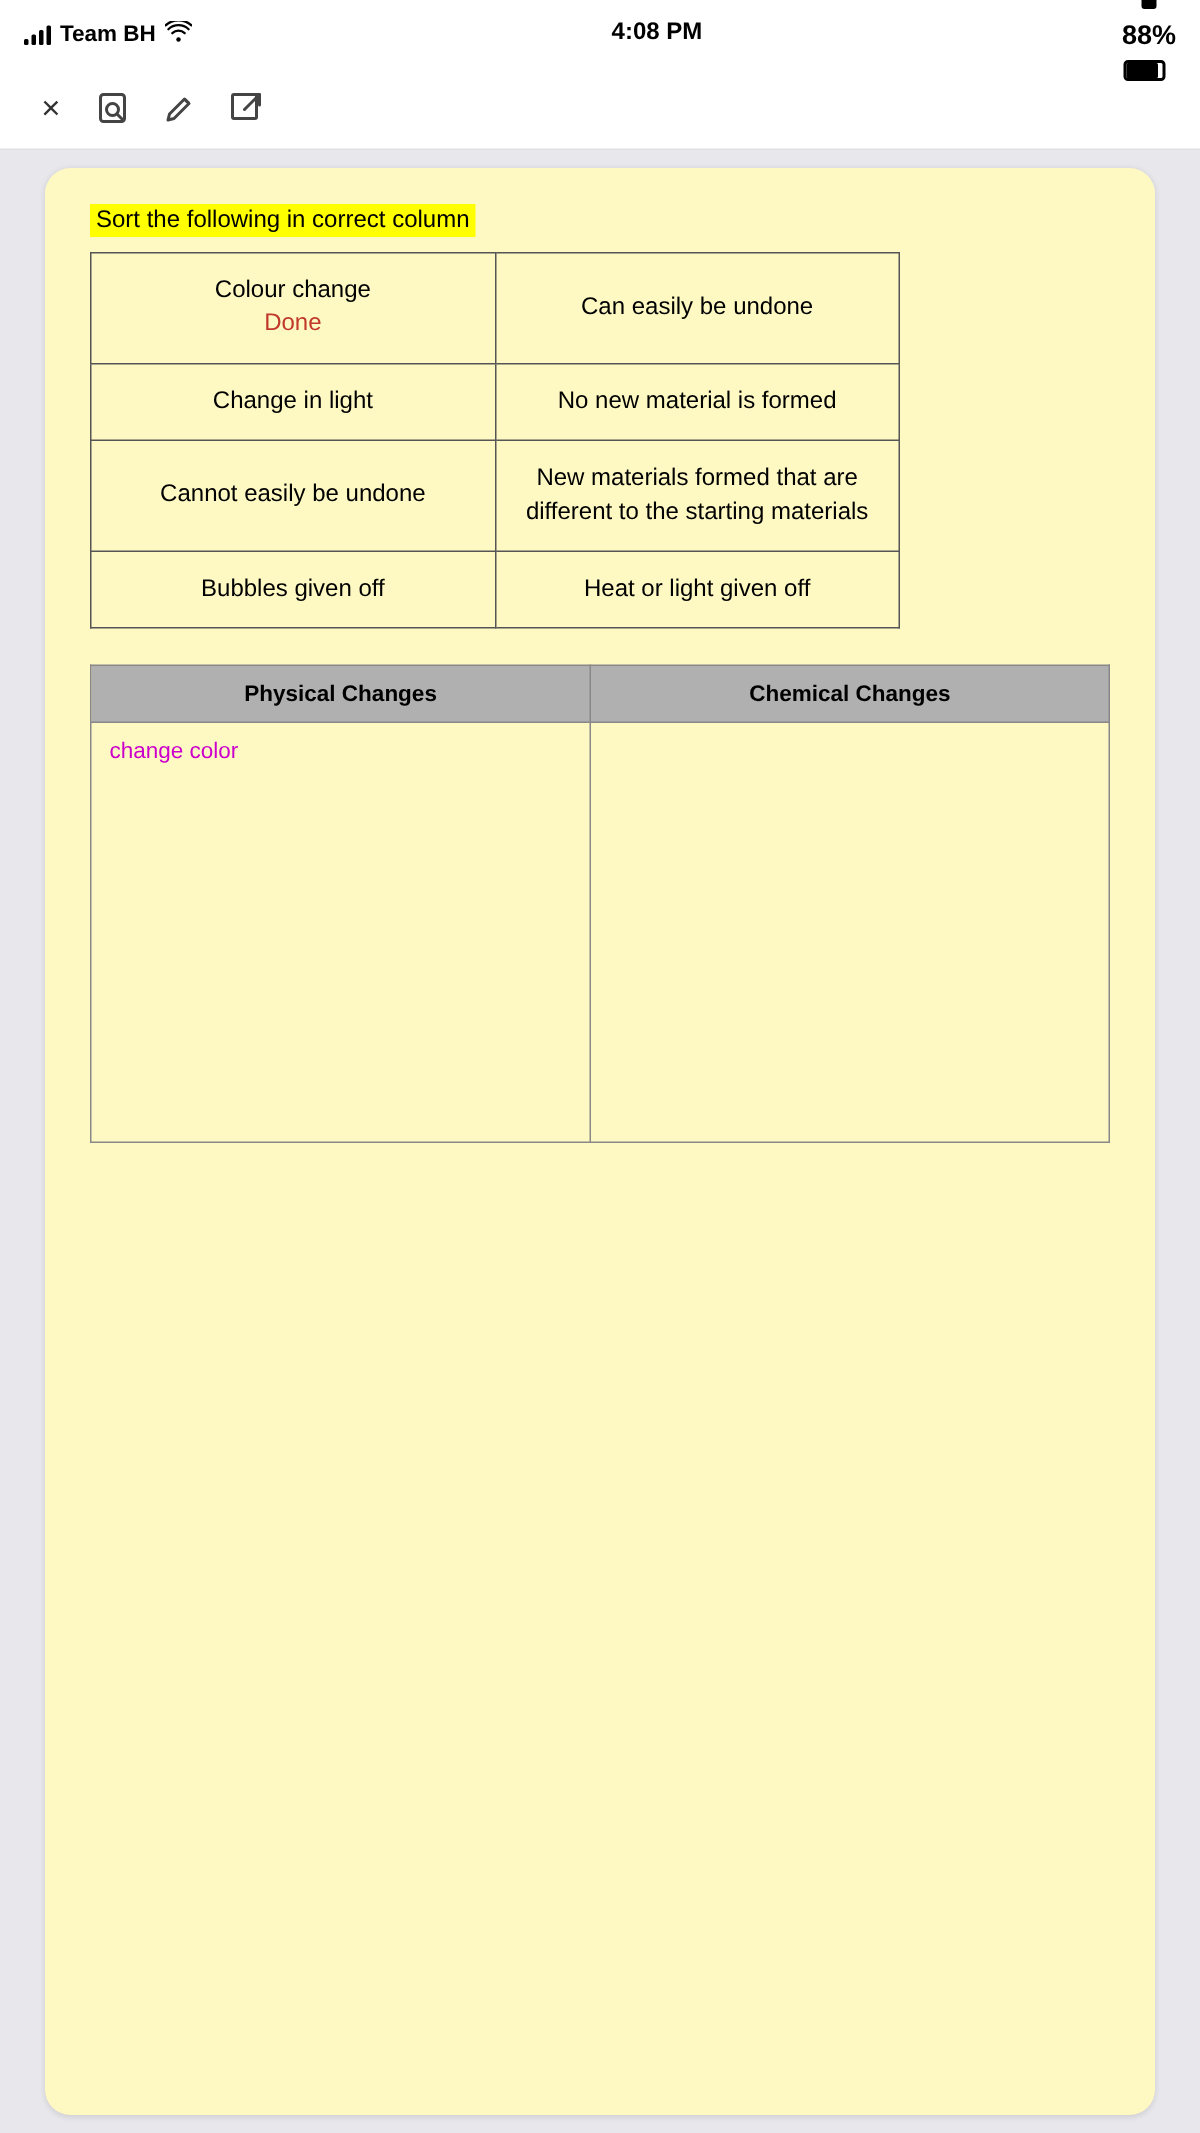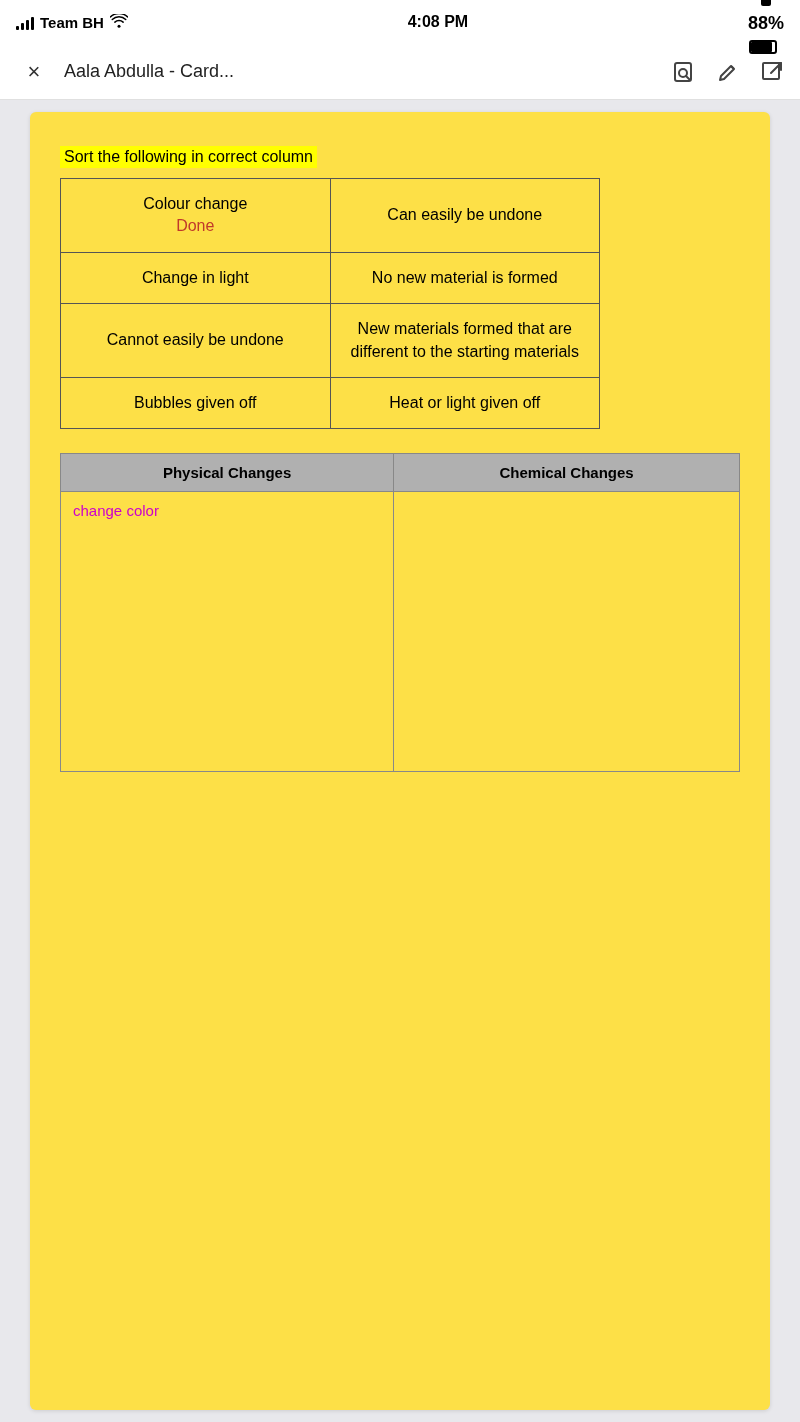--- a/index.html
+++ b/index.html
@@ -108,25 +108,25 @@
     .content-area {
       flex: 1;
       background: #e8e8ec;
       padding: 12px;
       display: flex;
       justify-content: center;
     }
 
     
     .document-card {
-      background: #fde047;
+      background: #fef9c3;
       width: 100%;
       max-width: 740px;
-      border-radius: 6px;
-      padding: 34px 30px 60px 30px;
+      border-radius: 17px;
+      padding: 24px 30px 60px 30px;
       box-shadow: 0 1px 4px rgba(0,0,0,0.12);
     }
 
     
     .sort-instruction {
       background: #ffff00;
       display: inline-block;
       padding: 2px 4px;
       font-size: 16px;
       font-weight: 400;
@@ -229,21 +229,20 @@
       <div class="battery-body">
         <div class="battery-fill"></div>
       </div>
       <div class="battery-tip"></div>
     </div>
   </div>
 </div>
 
 <div class="nav-bar">
   <div class="nav-close">×</div>
-  <div class="nav-title">Aala Abdulla - Card...</div>
   <div class="nav-icons">
 
     <div class="nav-icon-btn">
       <svg width="24" height="24" viewBox="0 0 24 24" fill="none">
         <rect x="3" y="3" width="16" height="18" rx="2" stroke="#444" stroke-width="2"></rect>
         <circle cx="11" cy="13" r="4" stroke="#444" stroke-width="2"></circle>
         <line x1="14" y1="16" x2="18" y2="20" stroke="#444" stroke-width="2" stroke-linecap="round"></line>
       </svg>
     </div>
 

